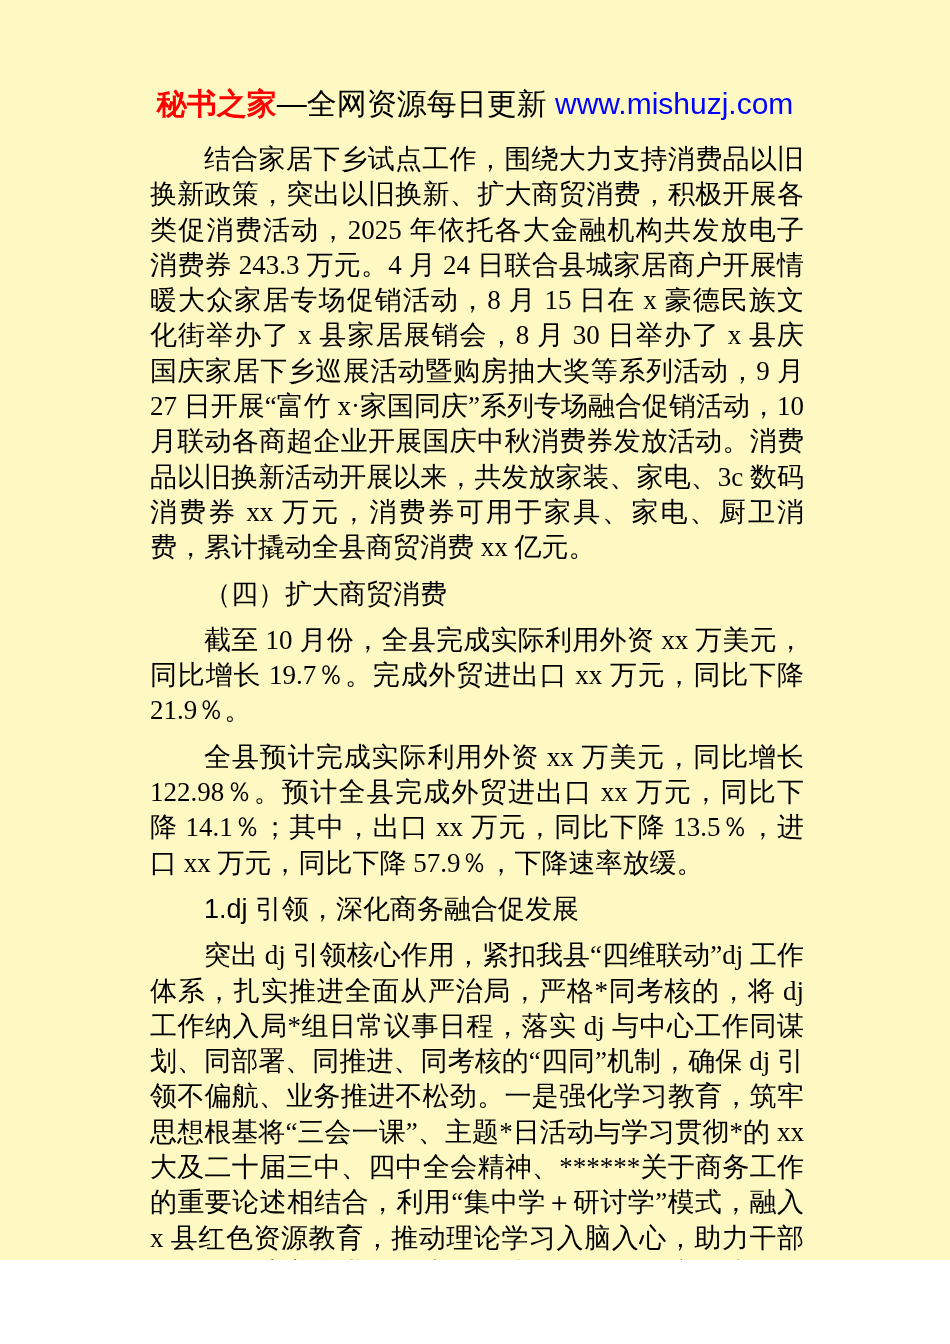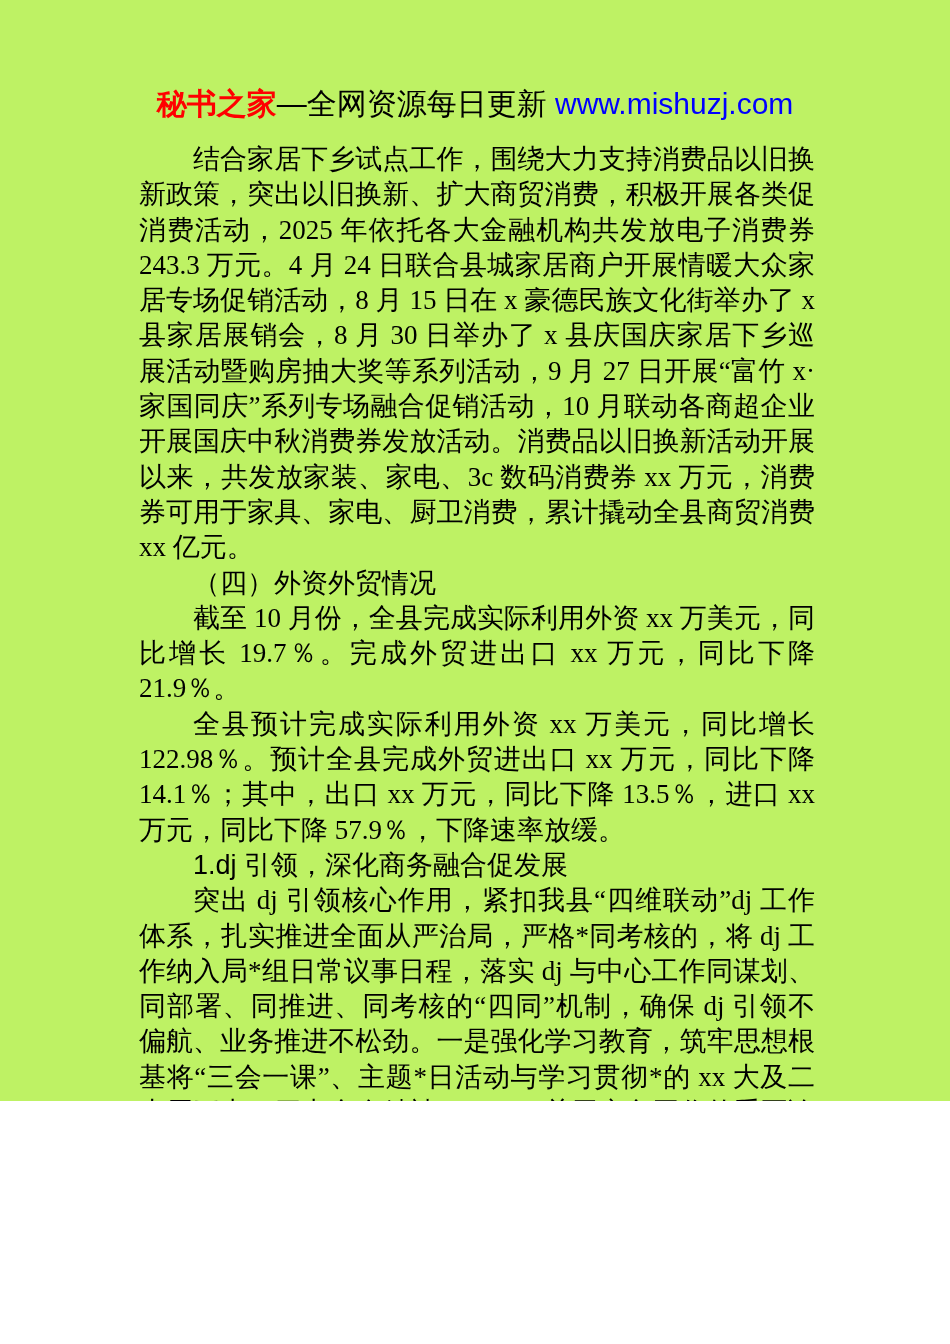--- a/index.html
+++ b/index.html
@@ -3,22 +3,22 @@
 <meta charset="utf-8">
 <style>
   html, body {
     margin: 0;
     padding: 0;
     background: #ffffff;
   }
   .page {
     position: relative;
     width: 950px;
-    height: 1101px;
-    background: #bef264;
+    height: 1260px;
+    background: #fef9c3;
     overflow: hidden;
     font-family: "Liberation Serif", serif;
   }
   .doc-header {
     margin-top: 86px;
     text-align: center;
     font-family: "Liberation Sans", sans-serif;
     font-size: 30px;
     line-height: 36px;
     white-space: nowrap;
@@ -38,41 +38,41 @@
   }
   .doc-body {
     width: 676px;
     margin: 20px 0 0 139px;
     font-size: 27px;
     line-height: 35.3px;
     color: #000000;
     text-align: justify;
   }
   .doc-body p {
-    margin: 0;
+    margin: 11px;
     padding: 0;
     text-indent: 2em;
   }
   .doc-body p.bold-heading {
     font-family: "Liberation Sans", sans-serif;
     font-weight: normal;
     text-align: left;
   }
 </style>
 </head>
 <body>
 
 <div class="page">
 
   <div class="doc-header">
     <span class="brand">秘书之家</span><span class="separator">—</span><span class="tagline">全网资源每日更新 </span><span class="url">www.mishuzj.com</span>
   </div>
 
   <div class="doc-body">
     <p>结合家居下乡试点工作，围绕大力支持消费品以旧换新政策，突出以旧换新、扩大商贸消费，积极开展各类促消费活动，2025 年依托各大金融机构共发放电子消费券 243.3 万元。4 月 24 日联合县城家居商户开展情暖大众家居专场促销活动，8 月 15 日在 x 豪德民族文化街举办了 x 县家居展销会，8 月 30 日举办了 x 县庆国庆家居下乡巡展活动暨购房抽大奖等系列活动，9 月 27 日开展“富竹 x·家国同庆”系列专场融合促销活动，10 月联动各商超企业开展国庆中秋消费券发放活动。消费品以旧换新活动开展以来，共发放家装、家电、3c 数码消费券 xx 万元，消费券可用于家具、家电、厨卫消费，累计撬动全县商贸消费 xx 亿元。</p>
-    <p>（四）外资外贸情况</p>
+    <p>（四）扩大商贸消费</p>
     <p>截至 10 月份，全县完成实际利用外资 xx 万美元，同比增长 19.7％。完成外贸进出口 xx 万元，同比下降 21.9％。</p>
     <p>全县预计完成实际利用外资 xx 万美元，同比增长 122.98％。预计全县完成外贸进出口 xx 万元，同比下降 14.1％；其中，出口 xx 万元，同比下降 13.5％，进口 xx 万元，同比下降 57.9％，下降速率放缓。</p>
     <p class="bold-heading">1.dj 引领，深化商务融合促发展</p>
     <p>突出 dj 引领核心作用，紧扣我县“四维联动”dj 工作体系，扎实推进全面从严治局，严格*同考核的，将 dj 工作纳入局*组日常议事日程，落实 dj 与中心工作同谋划、同部署、同推进、同考核的“四同”机制，确保 dj 引领不偏航、业务推进不松劲。一是强化学习教育，筑牢思想根基将“三会一课”、主题*日活动与学习贯彻*的 xx 大及二十届三中、四中全会精神、******关于商务工作的重要论述相结合，利用“集中学＋研讨学”模式，融入 x 县红色资源教育，推动理论学习入脑入心，助力干部队伍政治素养和业务能力双提升。二是严抓廉政建设，坚守纪律底线。深入贯彻“中央八项规定精神”学习教育，原原本本学习</p>
   </div>
 
 </div>
 
 </body></html>

